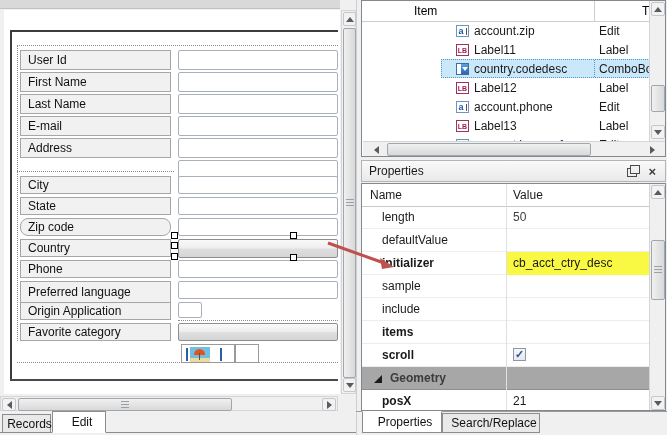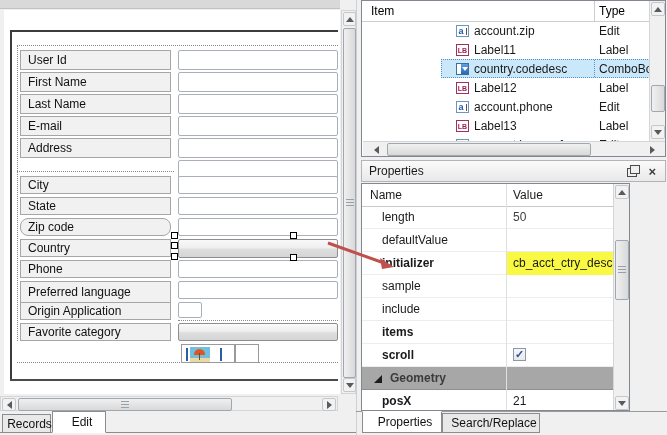--- a/index.html
+++ b/index.html
@@ -37,21 +37,21 @@
   .tri.left{border-top:4px solid transparent;border-bottom:4px solid transparent;border-right:5px solid #5a5a5a;}
   .tri.right{border-top:4px solid transparent;border-bottom:4px solid transparent;border-left:5px solid #5a5a5a;}
   .gripv{width:8px;height:8px;background:repeating-linear-gradient(to bottom,#98a0a8 0 1px,transparent 1px 3px);}
   .griph{width:8px;height:8px;background:repeating-linear-gradient(to bottom,#98a0a8 0 1px,transparent 1px 3px);}
   
   .tab{position:absolute;box-sizing:border-box;display:flex;align-items:center;justify-content:center;
        border:1px solid #8c8c8c;background:#e9e9e9;color:#111;padding-left:6px;}
   .tab.active{background:#ffffff;z-index:4;}
   
   .panelbox{background:#fff;border:1px solid #828790;box-sizing:border-box;}
-  .colhdr{color:#000;}
+  .colhdr{color:#000;margin-left:43px;}
   .itemrow{position:absolute;left:0;width:100%;height:19px;}
   .iname{position:absolute;left:112px;top:2px;white-space:nowrap;}
   .itype{position:absolute;left:237px;top:2px;white-space:nowrap;}
   .sel-bg{position:absolute;background:#cbe8fa;border:1px dotted #4f94cd;box-sizing:border-box;}
   .ticon{position:absolute;left:94px;top:3px;width:13px;height:12px;box-sizing:border-box;display:flex;
          align-items:center;justify-content:center;}
   .ticon.edit{border:1px solid #6f94c0;background:#fff;color:#1b57a8;font-weight:bold;font-size:9px;line-height:9px;}
   .ticon.edit .cur{width:1px;height:7px;background:#555;margin-left:2px;}
   .ticon.label{border:1px solid #a03060;background:#fff;color:#9b2150;font-weight:bold;font-size:7px;letter-spacing:0;}
   .ticon.combo{border:1px solid #3a6ea5;background:#fff;}
@@ -290,21 +290,21 @@
   </div>
 
   <div class="abs dock-title" style="left:361px;top:160px;width:305px;height:22px;">
     <span>Properties</span>
     <div class="abs" style="right:28px;top:7px;">
         <span class="float-icon" style="display:block;"></span>
       </div>
     <span class="abs closex" style="right:9px;top:4px;">×</span>
   </div>
 
-  <div class="abs panelbox" style="left:361px;top:183px;width:269px;height:228px;overflow:hidden;">
+  <div class="abs panelbox" style="left:361px;top:183px;width:305px;height:228px;overflow:hidden;">
 
     <div class="abs" style="left:0;top:0;width:303px;height:22px;border-bottom:1px solid #c9c9c9;background:#fff;">
       <span class="abs" style="left:8px;top:4px;">Name</span>
       <span class="abs" style="left:151px;top:4px;">Value</span>
     </div>
     <div class="vline" style="left:144px;top:0;height:228px;z-index:1;"></div>
 
     <div class="ycell" style="left:145px;top:68px;width:142px;height:23px;"></div>
 
     <div class="prow" style="top:22px;">

